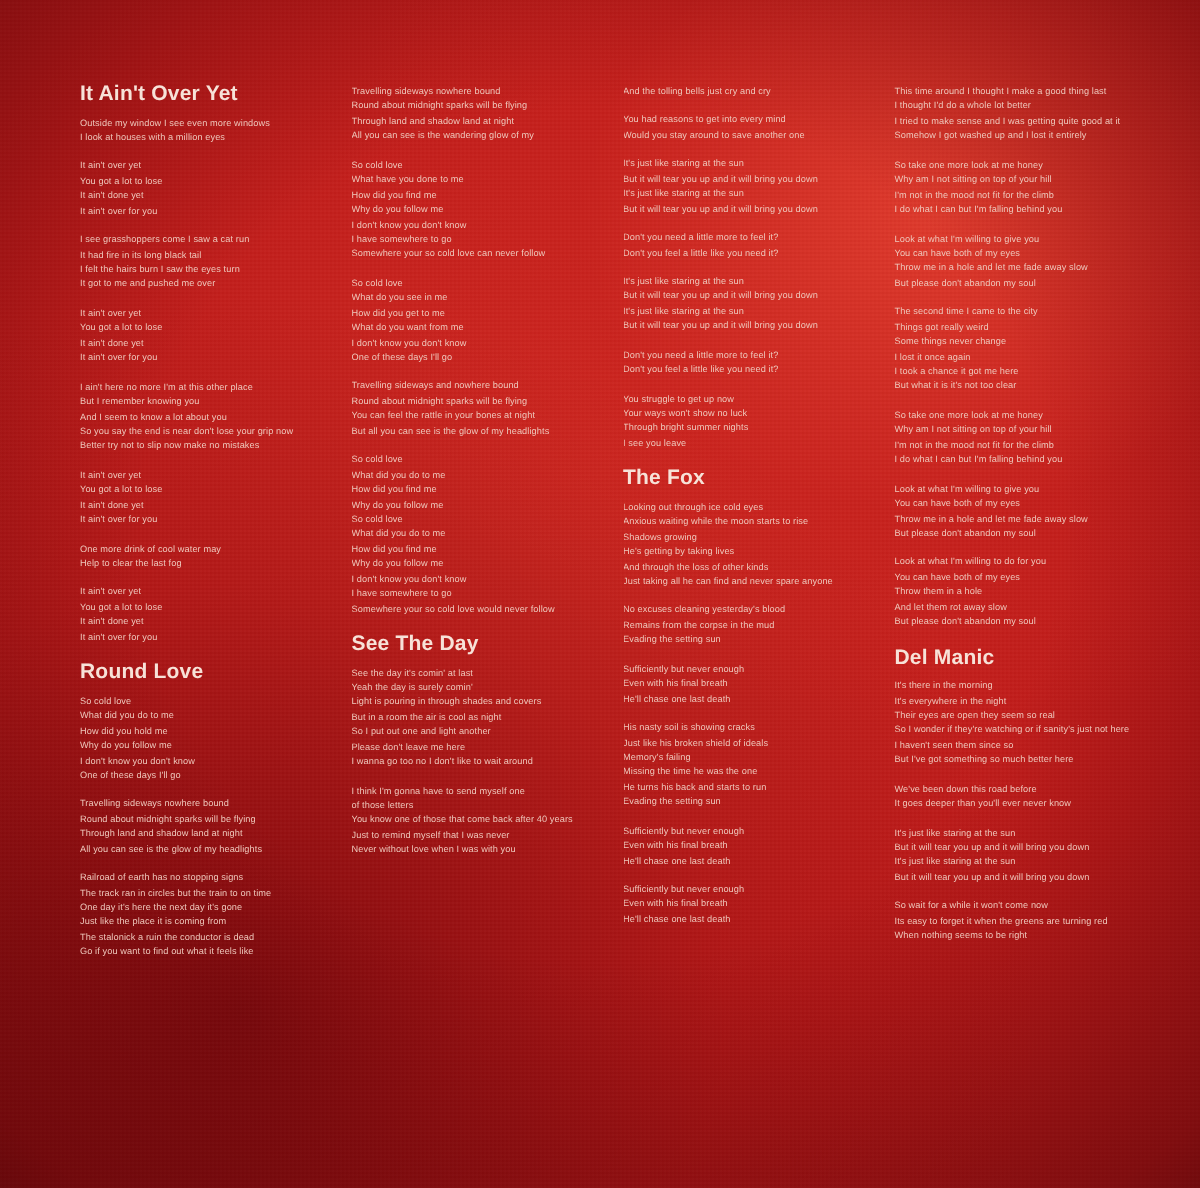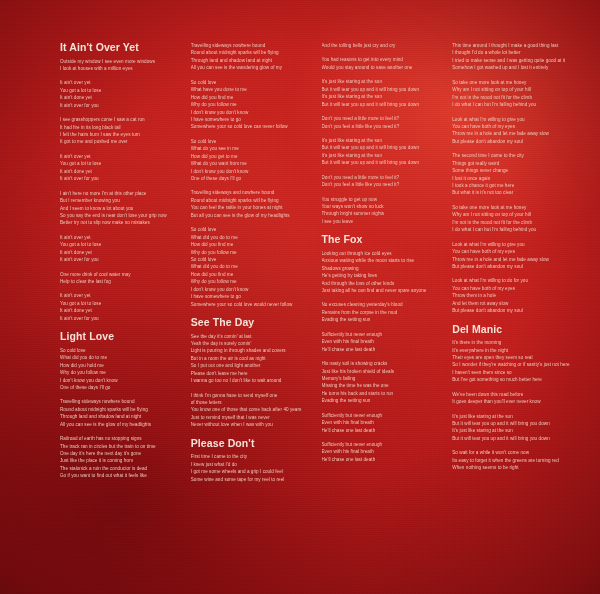--- a/index.html
+++ b/index.html
@@ -37,21 +37,21 @@
     inset: 0;
     pointer-events: none;
     background: radial-gradient(ellipse 85% 80% at 50% 45%, rgba(0,0,0,0) 45%, rgba(60,0,4,0.38) 85%, rgba(40,0,3,0.6) 100%);
   }
   .columns {
     position: absolute;
     left: 0; top: 0;
     width: 600px;
     height: 594px;
     display: flex;
-    padding: 42px 30px 26px 60px;
+    padding: 42px 30px 26px 40px;
     box-sizing: border-box;
     gap: 13px;
   }
   .col {
     flex: 1 1 0;
     min-width: 0;
   }
   .song {
     margin-bottom: 9px;
   }
@@ -131,21 +131,21 @@
             <div class="line">Help to clear the last fog</div>
           </div>
           <div class="stanza">
             <div class="line">It ain't over yet</div>
             <div class="line">You got a lot to lose</div>
             <div class="line">It ain't done yet</div>
             <div class="line">It ain't over for you</div>
           </div>
         </div>
         <div class="song">
-          <div class="song-title big">Light Love</div>
+          <div class="song-title big">Round Love</div>
           <div class="stanza">
             <div class="line">So cold love</div>
             <div class="line">What did you do to me</div>
             <div class="line">How did you hold me</div>
             <div class="line">Why do you follow me</div>
             <div class="line">I don't know you don't know</div>
             <div class="line">One of these days I'll go</div>
           </div>
           <div class="stanza">
             <div class="line">Travelling sideways nowhere bound</div>
@@ -220,29 +220,20 @@
             <div class="line">I wanna go too no I don't like to wait around</div>
           </div>
           <div class="stanza">
             <div class="line">I think I'm gonna have to send myself one</div>
             <div class="line">of those letters</div>
             <div class="line">You know one of those that come back after 40 years</div>
             <div class="line">Just to remind myself that I was never</div>
             <div class="line">Never without love when I was with you</div>
           </div>
         </div>
-        <div class="song">
-          <div class="song-title big">Please Don't</div>
-          <div class="stanza">
-            <div class="line">First time I came to the city</div>
-            <div class="line">I knew just what I'd do</div>
-            <div class="line">I got me some wheels and a grip I could feel</div>
-            <div class="line">Some wine and some tape for my reel to reel</div>
-          </div>
-        </div>
       </div>
       <div class="col">
         <div class="song">
           <div class="stanza">
             <div class="line">And the tolling bells just cry and cry</div>
           </div>
           <div class="stanza">
             <div class="line">You had reasons to get into every mind</div>
             <div class="line">Would you stay around to save another one</div>
           </div>

